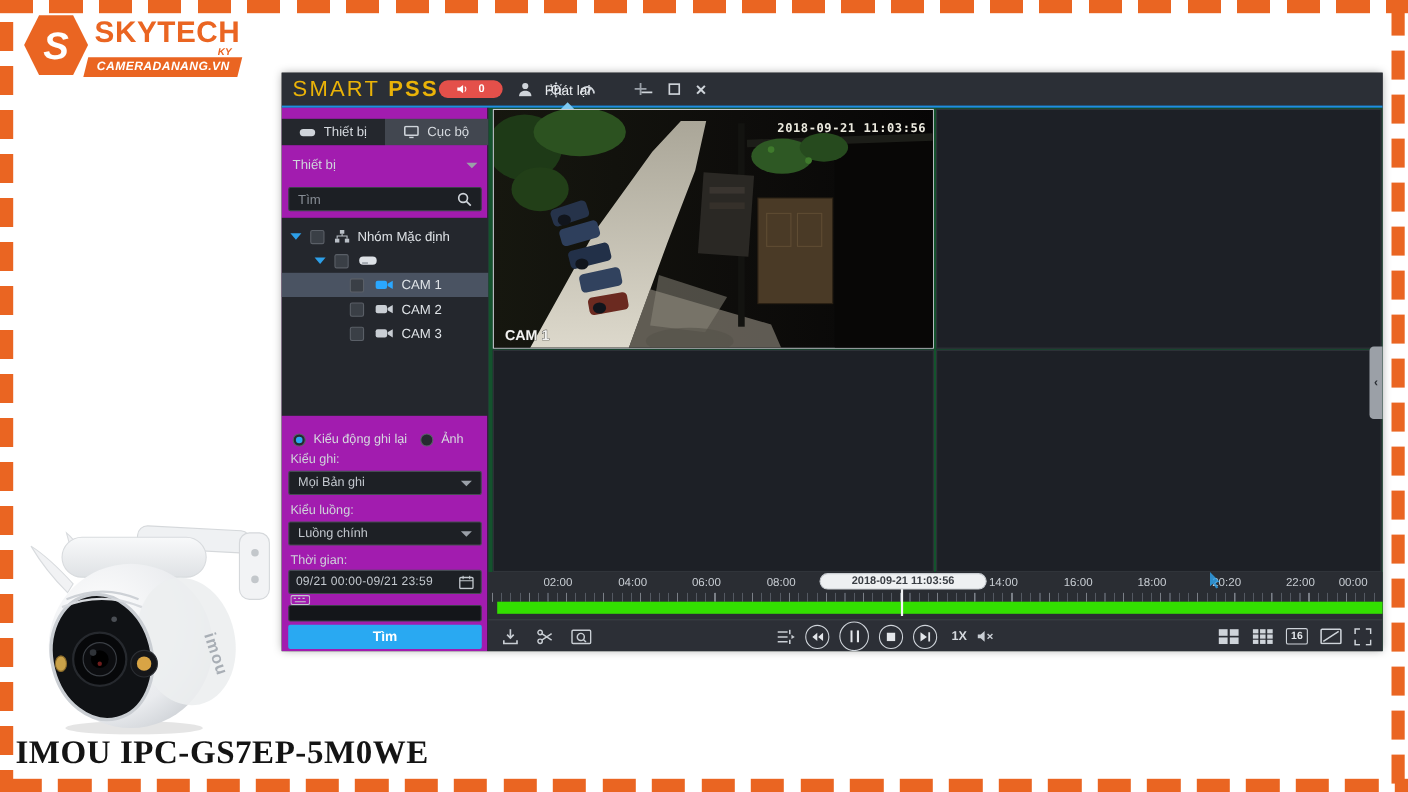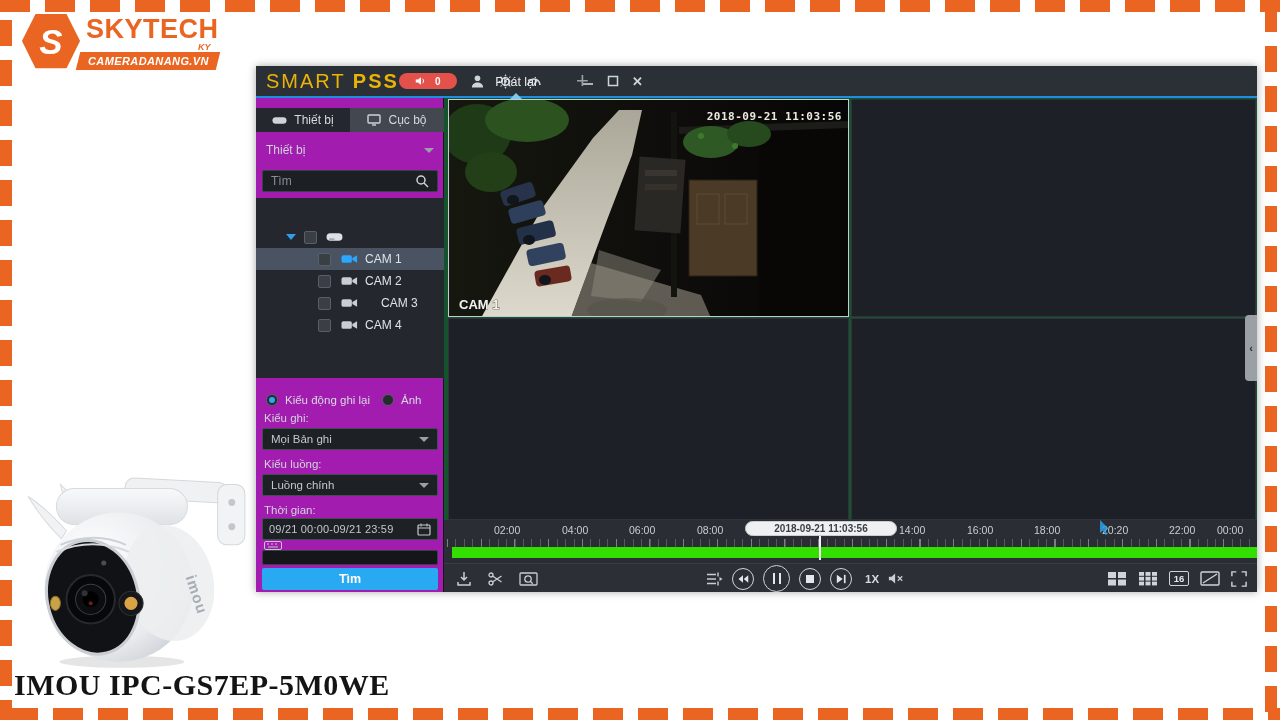--- a/index.html
+++ b/index.html
@@ -216,20 +216,31 @@
 
     <div class="a search-box">
       <span class="ph">Tìm</span>
       <svg width="14" height="14" viewBox="0 0 14 14">
           <circle cx="6" cy="6" r="4" stroke="#cfd4da" fill="none" stroke-width="1.5"></circle>
           <path d="M9 9l4 4" stroke="#cfd4da" stroke-width="1.5"></path>
         </svg>
     </div>
 
     <div class="a tree">
+      <div class="trow" style="top:6px">
+        <span style="margin-left:8px" class="caret-blue"></span>
+        <span class="cbx" style="margin-left:8px"></span>
+        <svg style="margin-left:9px" width="14" height="12" viewBox="0 0 14 12">
+            <rect x="5" y="0" width="4" height="3.5" fill="#b9bfc6"></rect>
+            <rect x="0.5" y="8" width="4" height="3.5" fill="#b9bfc6"></rect>
+            <rect x="9.5" y="8" width="4" height="3.5" fill="#b9bfc6"></rect>
+            <path d="M7 3.5v2M2.5 8V5.5h9V8" stroke="#b9bfc6" fill="none"></path>
+          </svg>
+        <span style="margin-left:7px">Nhóm Mặc định</span>
+      </div>
       <div class="trow" style="top:28px">
         <span style="margin-left:30px" class="caret-blue"></span>
         <span class="cbx" style="margin-left:8px"></span>
         <svg style="margin-left:9px" width="17" height="10" viewBox="0 0 16 9">
             <rect x="0.5" y="1" width="15" height="7" rx="3.5" fill="#dde1e6"></rect>
             <rect x="3" y="5.8" width="5" height="1.4" fill="#9aa0a8"></rect>
           </svg>
       </div>
       <div class="trow sel" style="top:50px">
         <span class="cbx" style="margin-left:62px"></span>
@@ -246,29 +257,21 @@
             <path d="M12 5l5-3v8l-5-3z" fill="#c9ced4"></path>
           </svg>
         <span style="margin-left:7px">CAM 2</span>
       </div>
       <div class="trow" style="top:94px">
         <span class="cbx" style="margin-left:62px"></span>
         <svg style="margin-left:10px" width="17" height="12" viewBox="0 0 18 12">
             <rect x="0.5" y="2" width="11" height="8" rx="2" fill="#c9ced4"></rect>
             <path d="M12 5l5-3v8l-5-3z" fill="#c9ced4"></path>
           </svg>
-        <span style="margin-left:23px">CAM 3</span>
-      </div>
-      <div class="trow" style="top:116px">
-        <span class="cbx" style="margin-left:62px"></span>
-        <svg style="margin-left:10px" width="17" height="12" viewBox="0 0 18 12">
-            <rect x="0.5" y="2" width="11" height="8" rx="2" fill="#c9ced4"></rect>
-            <path d="M12 5l5-3v8l-5-3z" fill="#c9ced4"></path>
-          </svg>
-        <span style="margin-left:7px">CAM 4</span>
+        <span style="margin-left:7px">CAM 3</span>
       </div>
     </div>
 
 
     <div class="a radio-row">
       <span class="radio on" style="margin-left:10px"></span>
       <span style="margin-left:7px">Kiểu động ghi lại</span>
       <span class="radio" style="margin-left:12px"></span>
       <span style="margin-left:7px">Ảnh</span>
     </div>

